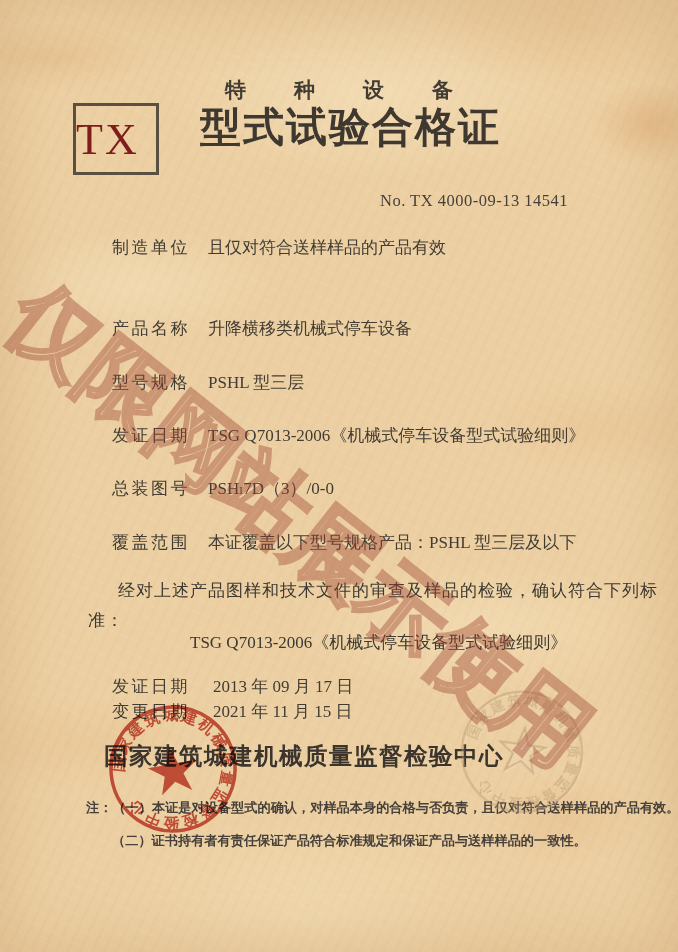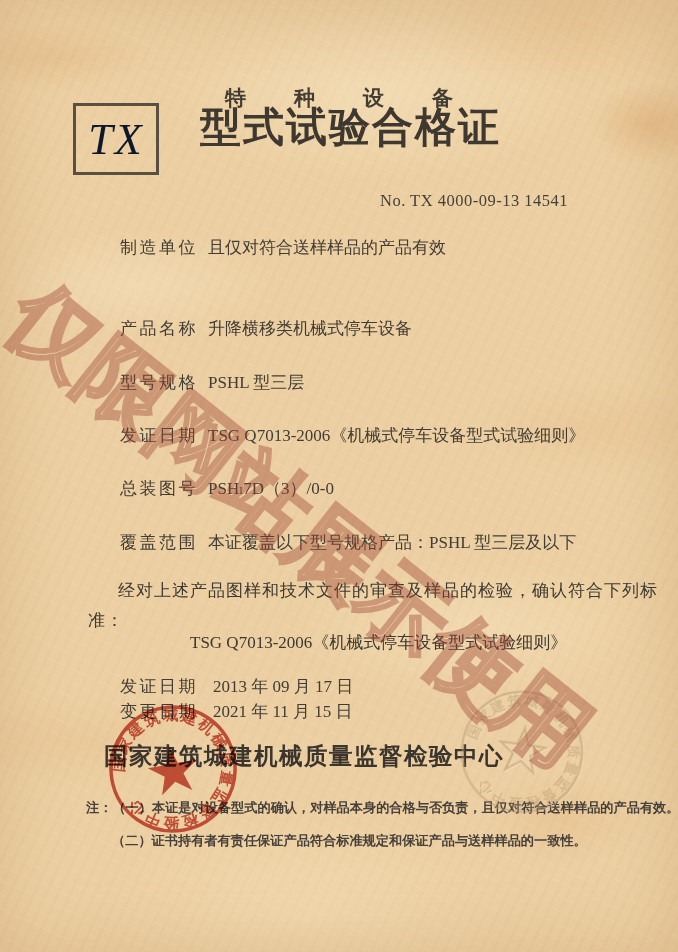--- a/index.html
+++ b/index.html
@@ -29,37 +29,36 @@
       repeating-linear-gradient(115deg, rgba(176,116,64,.035) 0 3px, transparent 3px 11px),
       repeating-linear-gradient(25deg, rgba(255,246,228,.05) 0 2px, transparent 2px 13px);
     box-shadow:inset 0 0 70px rgba(160,105,50,.22);
   }
   .abs{position:absolute;z-index:2;white-space:nowrap;}
 
   .category-title{
     left:0;right:0;top:76px;text-align:center;
     font-size:21px;font-weight:700;letter-spacing:48px;padding-left:48px;
     color:#423c33;
-    margin-top:8px;
   }
   .tx-box{
     left:73px;top:103px;width:80px;height:66px;
     border:3px solid rgba(64,58,48,.85);
-    display:flex;align-items:center;justify-content:center;
-    font-size:44px;letter-spacing:2px;color:#0f172a;font-style:italic;
+    display:flex;align-items:center;justify-content:flex-start;
+    font-size:44px;letter-spacing:2px;color:#7f1d1d;
   }
   .main-title{
     left:200px;top:100px;
     font-size:41px;font-weight:600;letter-spacing:2px;color:#3e3830;
   }
   .cert-no{left:380px;top:191px;font-size:16.5px;letter-spacing:.5px;color:#45403a;}
 
   .row .lbl{letter-spacing:2.5px;}
   .row{font-size:17px;color:#423c34;}
-  .row .lbl{position:absolute;left:12px;top:0;}
+  .row .lbl{position:absolute;left:4px;top:0;}
   .row .val{position:absolute;left:100px;top:0;}
 
   .r-manu{left:108px;top:236px;}
   .r-former{left:200px;top:269px;font-size:17px;color:#423c34;}
   .r-prod{left:108px;top:317px;}
   .r-model{left:108px;top:371px;}
   .r-std{left:108px;top:424px;}
   .r-draw{left:108px;top:477px;}
   .r-scope{left:108px;top:531px;}
 

